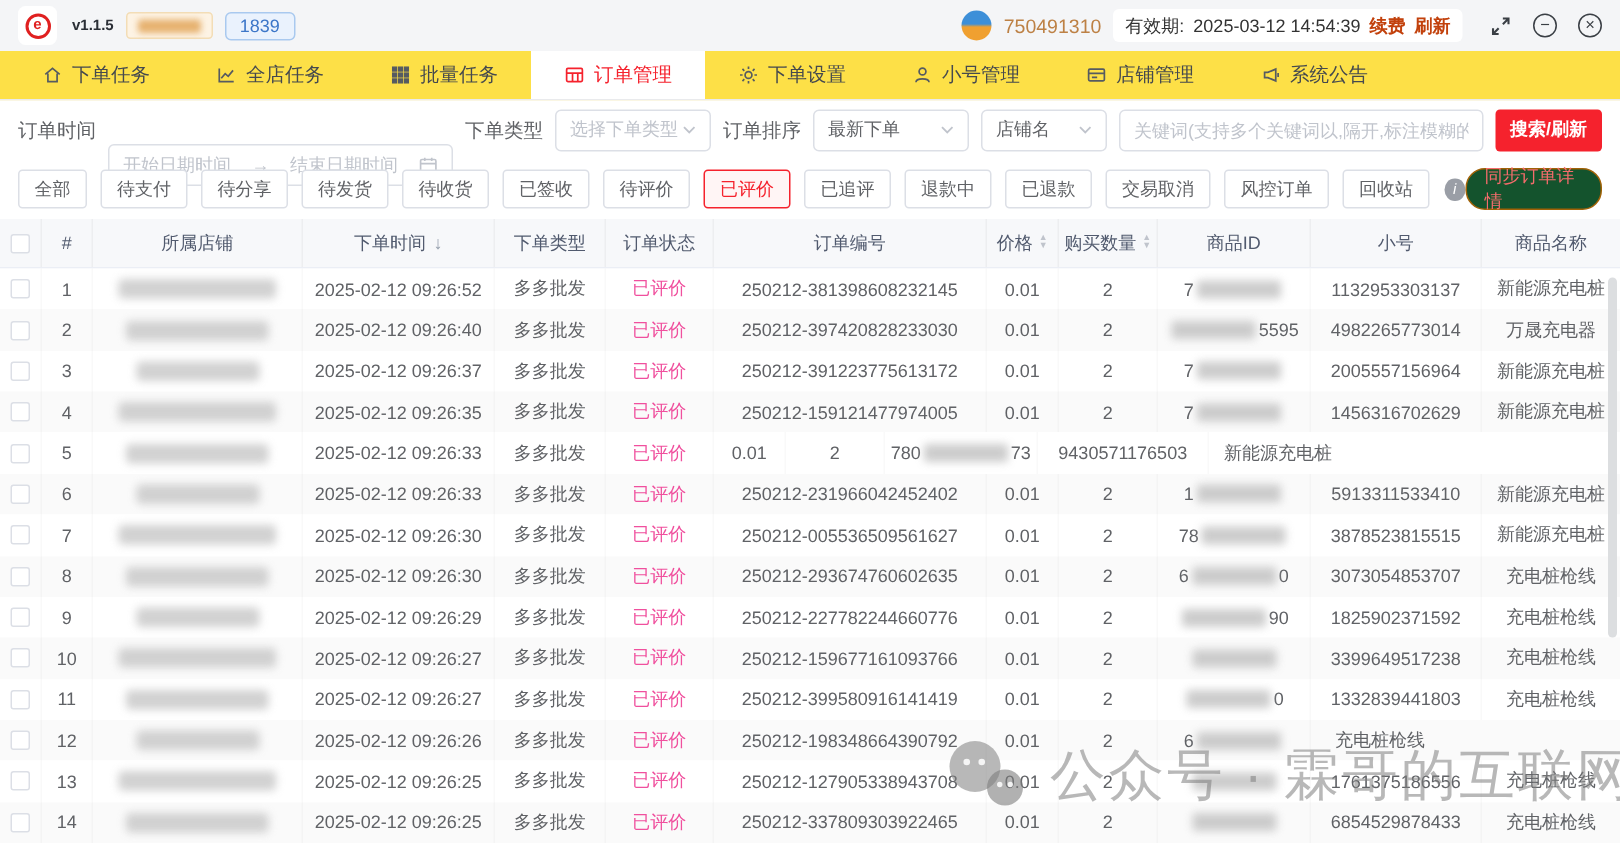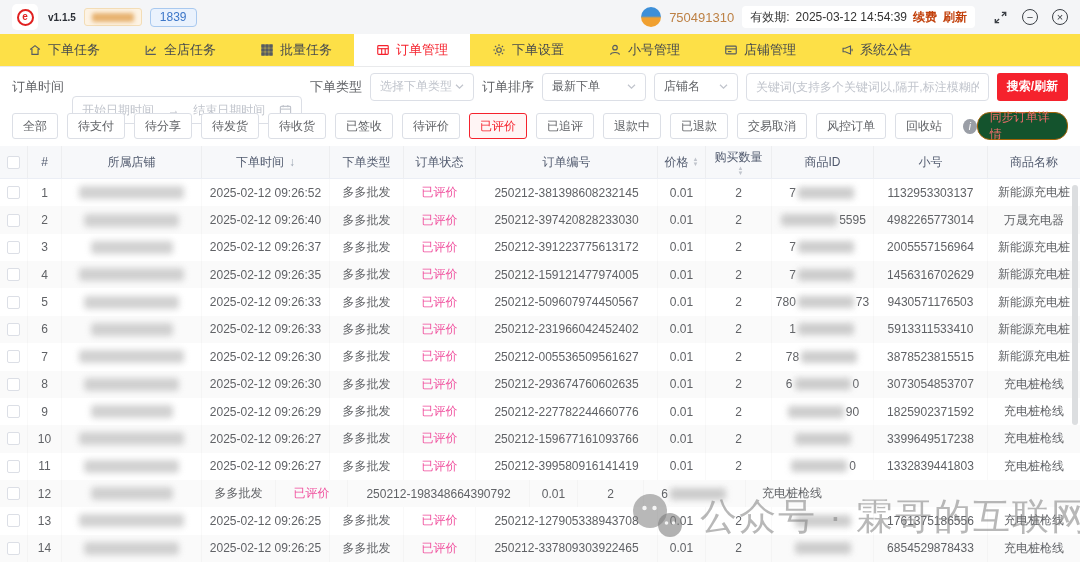--- a/index.html
+++ b/index.html
@@ -50,21 +50,21 @@
   .tab { border:1px solid #dcdfe6; border-radius:3px; height:26px; padding:0 10px; font-size:12px; color:#606266; display:flex; align-items:center; background:#fff; cursor:pointer; white-space:nowrap; }
   .tab.active { color:#f5222d; border-color:#f5222d; background:#fff5f5; }
   .info-dot { width:15px; height:15px; border-radius:50%; background:#9a9ea6; color:#fff; font-size:10px; font-style:italic; display:flex; align-items:center; justify-content:center; margin-left:10px; cursor:pointer; }
   .sync-btn { margin-left:auto; background:#14532d; border:1px solid #a16207; color:#f56c6c; font-size:12px; height:28px; padding:0 12px; border-radius:13px; display:flex; align-items:center; cursor:pointer; }
 
   
   .thead { display:flex; height:33px; align-items:center; background:#f7f8fa; font-size:12px; color:#515a6e; border-bottom:1px solid #ebeef5; }
   .th,.td { display:flex; align-items:center; justify-content:center; height:100%; overflow:hidden; white-space:nowrap; }
   .c-check{width:28px;} .c-idx{width:34px;} .c-shop{width:140px;} .c-time{width:128px;}
   .c-type{width:74px;} .c-status{width:72px;} .c-no{width:182px;} .c-price{width:48px;}
-  .c-qty{width:66px;flex-direction:column;} .c-pid{width:102px;} .c-acc{width:114px;} .c-name{width:92px;}
+  .c-qty{width:66px;} .c-pid{width:102px;} .c-acc{width:114px;} .c-name{width:92px;}
   .th { border-right:1px solid rgba(0,0,0,0.04); }
   .th:last-child { border-right:none; }
   .checkbox { width:13px; height:13px; border:1px solid #dcdfe6; border-radius:2px; background:#fff; cursor:pointer; }
   .sort-down { color:#9aa3b0; font-size:12px; margin-left:5px; }
   .carets { display:flex; flex-direction:column; margin-left:4px; color:#c0c4cc; font-size:6px; line-height:5px; cursor:pointer; }
   .tbody .tr { display:flex; height:27.36px; align-items:center; font-size:12px; color:#606266; background:#fff; }
   .tbody .tr:nth-of-type(even) { background:#fafafa; }
   .td { border-right:1px solid rgba(0,0,0,0.025); }
   .td:last-child { border-right:none; }
   .status-text { color:#f0509e; }
@@ -392,21 +392,20 @@
         </div>
         <div class="td c-idx">5</div>
         <div class="td c-shop">
           <span class="blur-shop"></span>
         </div>
         <div class="td c-time">2025-02-12 09:26:33</div>
         <div class="td c-type">多多批发</div>
         <div class="td c-status">
           <span class="status-text">已评价</span>
         </div>
-        <div class="td c-no">250212-509607974450567</div>
         <div class="td c-price">0.01</div>
         <div class="td c-qty">2</div>
         <div class="td c-pid">
           <span>780</span>
           <span class="pid-blur"></span>
           <span>73</span>
         </div>
         <div class="td c-acc">9430571176503</div>
         <div class="td c-name">新能源充电桩</div>
       </div>
@@ -562,20 +561,21 @@
       </div>
 
       <div class="tr">
         <div class="td c-check">
           <span class="checkbox"></span>
         </div>
         <div class="td c-idx">12</div>
         <div class="td c-shop">
           <span class="blur-shop"></span>
         </div>
+        <div class="td c-time">2025-02-12 09:26:26</div>
         <div class="td c-type">多多批发</div>
         <div class="td c-status">
           <span class="status-text">已评价</span>
         </div>
         <div class="td c-no">250212-198348664390792</div>
         <div class="td c-price">0.01</div>
         <div class="td c-qty">2</div>
         <div class="td c-pid">
           <span>6</span>
           <span class="pid-blur"></span>

